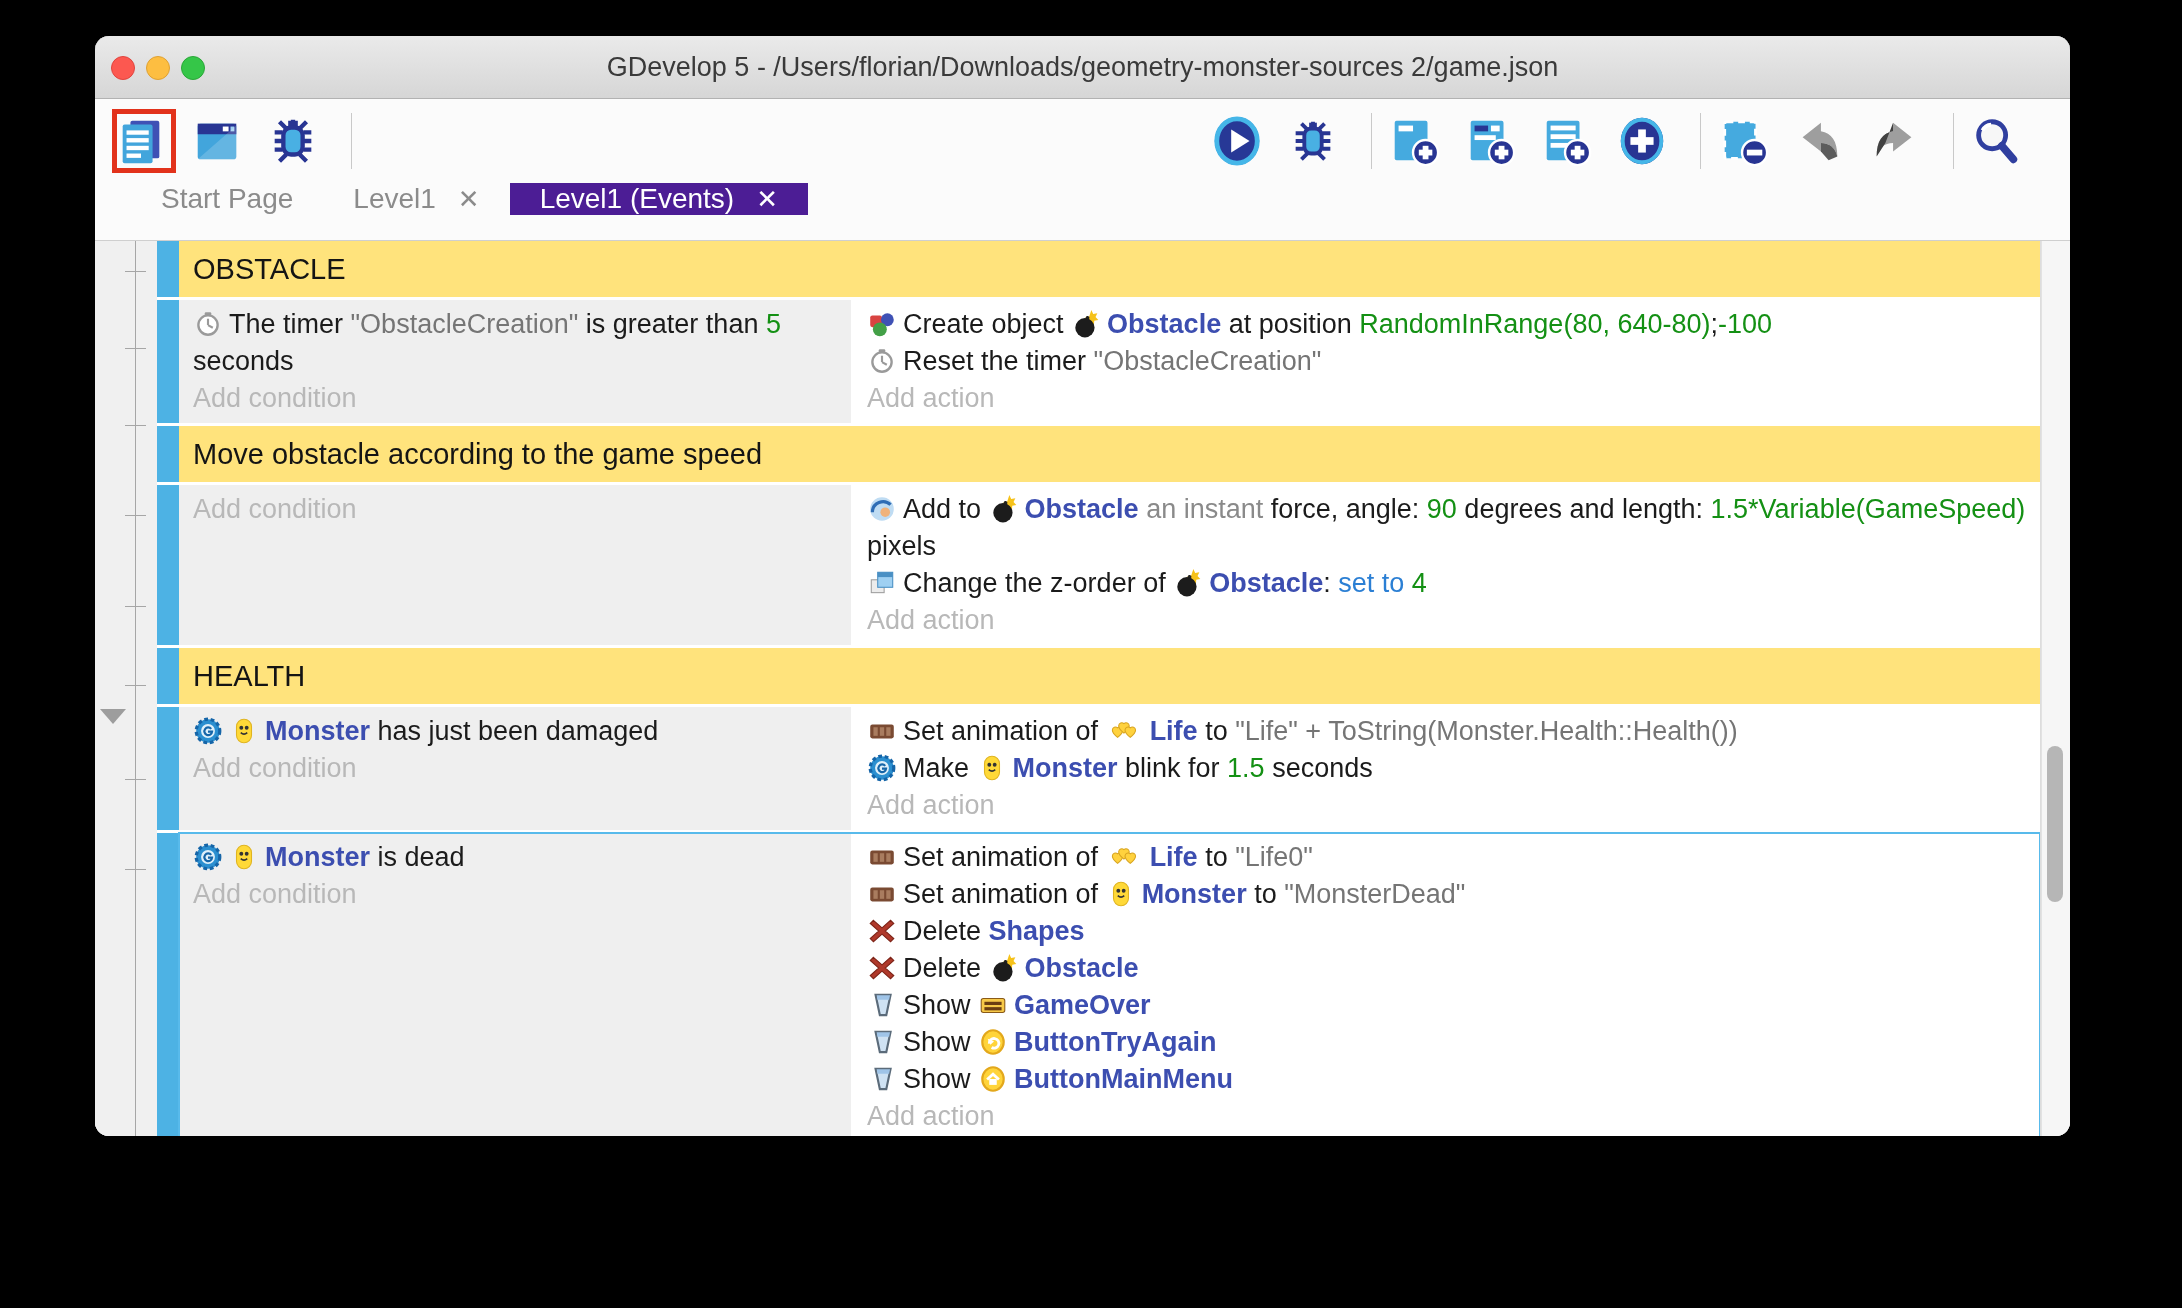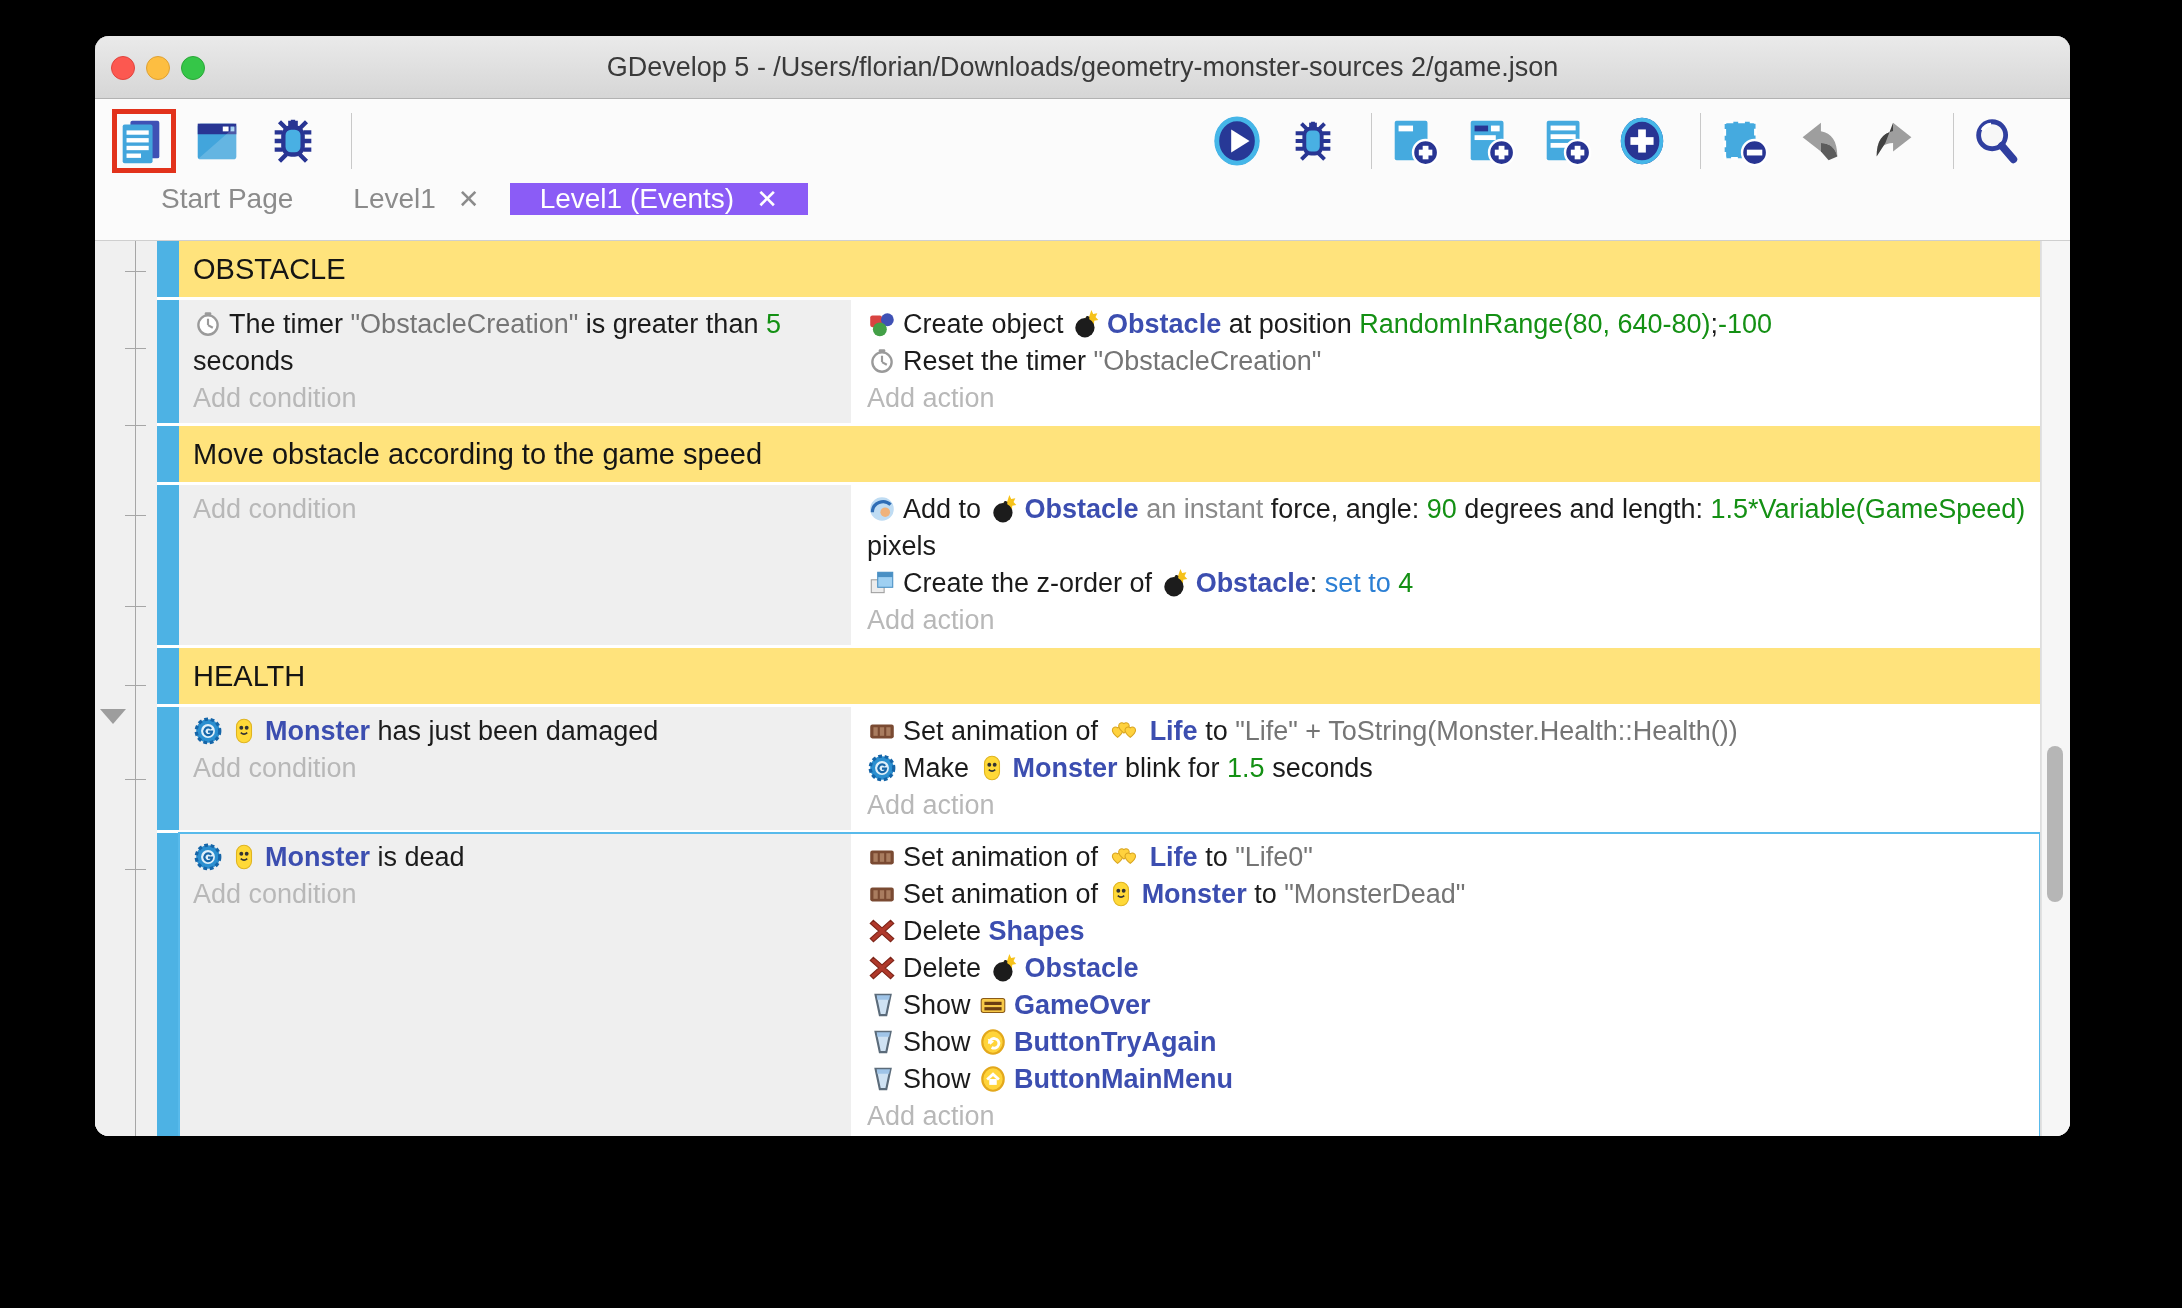--- a/index.html
+++ b/index.html
@@ -21,21 +21,21 @@
   .tbtn{width:54px;height:54px;display:flex;align-items:center;justify-content:center;
         margin-right:22px;cursor:pointer;flex:none;}
   .tbtn svg{width:54px;height:54px;}
   .tbtn.hl{box-shadow:0 0 0 5px #e2321b;}
   .tdiv{width:1px;height:56px;background:#c9c9c9;margin:0 18px 0 6px;flex:none;}
   .tspacer{flex:1;}
   
   .tabbar{height:57px;background:#fbfbfb;display:flex;align-items:flex-start;padding-left:36px;}
   .tab{display:flex;align-items:center;gap:22px;padding:0 30px;font-size:28px;color:#8b8b8b;cursor:pointer;}
   .tab .x{font-size:26px;color:#8b8b8b;}
-  .tab.active{background:#8b5cf6;color:#fff;}
+  .tab.active{background:#4c1d95;color:#fff;}
   .tab.active .x{color:#fff;}
   
   .events-wrap{position:relative;height:897px;display:flex;border-top:1px solid #cfcfcf;background:#fff;}
   .gutter{width:62px;background:#f0f0f0;position:relative;flex:none;}
   .vline{position:absolute;left:40px;top:0;bottom:0;width:1px;background:#a6a6a6;}
   .tick{position:absolute;left:30px;width:21px;height:1px;background:#a6a6a6;}
   .gtri{position:absolute;left:5px;width:0;height:0;border-left:13px solid transparent;
         border-right:13px solid transparent;border-top:15px solid #9d9d9d;}
   .events{flex:1;border-right:1px solid #ddd;overflow:hidden;}
   .scrollgutter{width:28px;background:#f6f6f6;border-left:1px solid #e2e2e2;position:relative;flex:none;}
@@ -271,21 +271,21 @@
                       <circle cx="17" cy="17" r="4.5" fill="#f0b27a"></circle>
                     </svg></span><span class="seg-plain">Add to </span><span class="icn"><svg viewBox="0 0 28 28">
                       <polygon points="19,1 20.7,4.6 24.6,4 22.9,7.4 25.5,10.2 21.7,10.9 21.4,14.8 18.6,12 15.2,13.9 16.2,10.1 13.1,7.7 17,7.1" fill="#f6c21a"></polygon>
                       <rect x="13.5" y="6.5" width="3.4" height="6" rx="1.5" transform="rotate(18 15 9)" fill="#222"></rect>
                       <circle cx="13" cy="17.5" r="9" fill="#1c1c1c"></circle>
                     </svg></span><span class="seg-object">Obstacle</span><span class="seg-opt"> an instant </span><span class="seg-plain">force, angle: </span><span class="seg-expr">90</span><span class="seg-plain"> degrees and length: </span><span class="seg-expr">1.5*Variable(GameSpeed)</span><span class="seg-plain"> pixels</span></div>
                 <div class="line"><span class="icn"><svg viewBox="0 0 28 28">
                       <rect x="4" y="11" width="12" height="12" fill="#ececec" stroke="#9e9e9e"></rect>
                       <rect x="10" y="4" width="14" height="14" fill="#9fd0f2" stroke="#4a90c4"></rect>
                       <rect x="10" y="4" width="14" height="4.5" fill="#4a90c4"></rect>
-                    </svg></span><span class="seg-plain">Create the z-order of </span><span class="icn"><svg viewBox="0 0 28 28">
+                    </svg></span><span class="seg-plain">Change the z-order of </span><span class="icn"><svg viewBox="0 0 28 28">
                       <polygon points="19,1 20.7,4.6 24.6,4 22.9,7.4 25.5,10.2 21.7,10.9 21.4,14.8 18.6,12 15.2,13.9 16.2,10.1 13.1,7.7 17,7.1" fill="#f6c21a"></polygon>
                       <rect x="13.5" y="6.5" width="3.4" height="6" rx="1.5" transform="rotate(18 15 9)" fill="#222"></rect>
                       <circle cx="13" cy="17.5" r="9" fill="#1c1c1c"></circle>
                     </svg></span><span class="seg-object">Obstacle</span><span class="seg-plain">: </span><span class="seg-setto">set to </span><span class="seg-expr">4</span></div>
                 <div class="line add">Add action</div>
               </div>
             </div>
           </div>
           <div class="row group">
             <div class="strip"></div>

